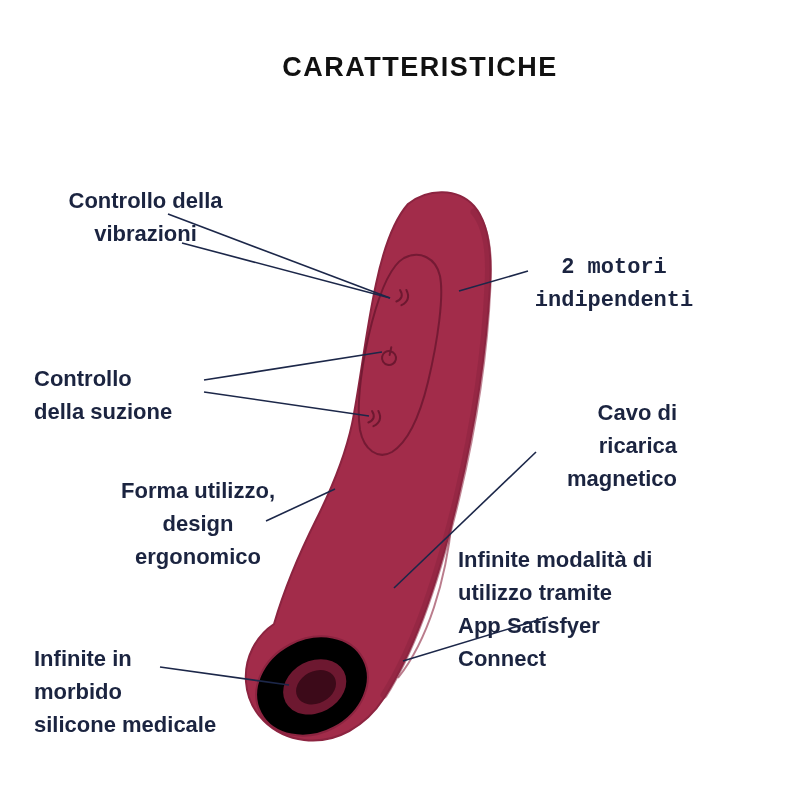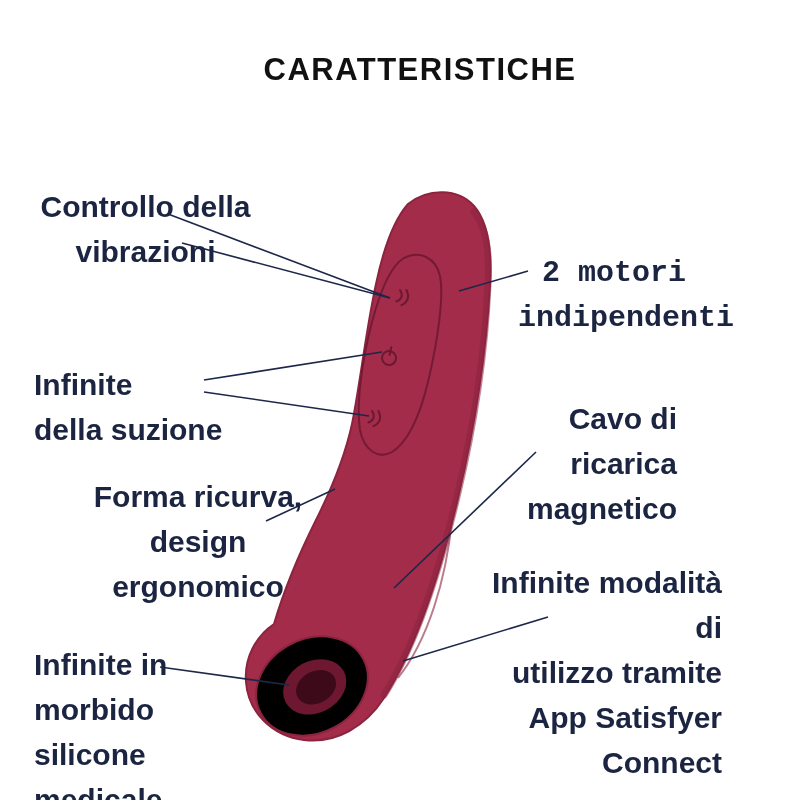--- a/index.html
+++ b/index.html
@@ -6,33 +6,33 @@
     --title:#111111; --text:#1b2440; --line:#1c2749;
     --body:#a22c4a; --body-shade:#8c2440; --panel:#6d1830; --hole:#3c0a19;
   }
   html,body{margin:0;padding:0;background:#ffffff;}
   .canvas{
     position:relative;width:800px;height:800px;background:#ffffff;
     font-family:"Liberation Sans",sans-serif;overflow:hidden;
   }
   .title{
     position:absolute;top:52px;left:40px;right:0;text-align:center;
-    font-size:31px;font-weight:700;letter-spacing:1.5px;color:var(--title);
+    font-size:27px;font-weight:700;letter-spacing:1.5px;color:var(--title);
   }
   .callout{
-    position:absolute;font-size:30px;font-weight:700;line-height:1.5;
+    position:absolute;font-size:22px;font-weight:700;line-height:1.5;
     color:var(--text);white-space:pre-line;
   }
   .vibration{top:184px;left:28px;width:235px;text-align:center;}
   .suction{top:362px;left:34px;width:210px;text-align:left;}
   .shape{top:474px;left:92px;width:212px;text-align:center;}
   .head{top:642px;left:34px;width:215px;text-align:left;}
   .motors{top:251px;left:518px;width:192px;text-align:center;font-family:Liberation Mono, monospace;}
   .cable{top:396px;left:503px;width:174px;text-align:right;}
-  .app{top:560px;left:458px;width:264px;text-align:right;}
+  .app{top:543px;left:458px;width:264px;text-align:left;}
   svg.diagram{position:absolute;left:0;top:0;}
 </style>
 </head>
 <body>
 
 <div class="canvas">
 
   <div class="title">CARATTERISTICHE</div>
 
   <svg class="diagram" width="800" height="800" viewBox="0 0 800 800">
@@ -94,23 +94,23 @@
     <line x1="204" y1="392" x2="369" y2="416" style="stroke:var(--line);stroke-width:1.6"></line>
     <line x1="528" y1="271" x2="459" y2="291" style="stroke:var(--line);stroke-width:1.6"></line>
     <line x1="536" y1="452" x2="394" y2="588" style="stroke:var(--line);stroke-width:1.6"></line>
     <line x1="548" y1="617" x2="403" y2="661" style="stroke:var(--line);stroke-width:1.6"></line>
     <line x1="266" y1="521" x2="335" y2="489" style="stroke:var(--line);stroke-width:1.6"></line>
     <line x1="160" y1="667" x2="289" y2="685" style="stroke:var(--line);stroke-width:1.6"></line>
   </svg>
 
   <div class="callout vibration">Controllo della
 vibrazioni</div>
-  <div class="callout suction">Infinite
+  <div class="callout suction">Controllo
 della suzione</div>
-  <div class="callout shape">Forma ricurva,
+  <div class="callout shape">Forma utilizzo,
 design
 ergonomico</div>
   <div class="callout head">Infinite in
 morbido
 silicone medicale</div>
   <div class="callout motors">2 motori
 indipendenti</div>
   <div class="callout cable">Cavo di
 ricarica
 magnetico</div>

